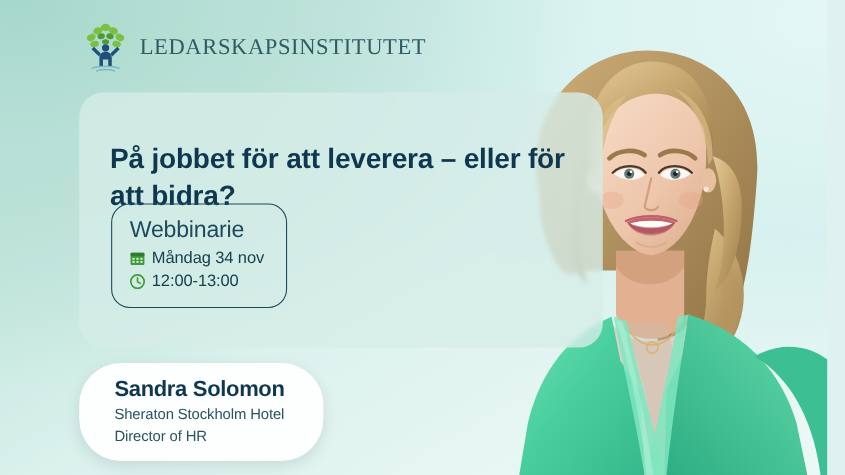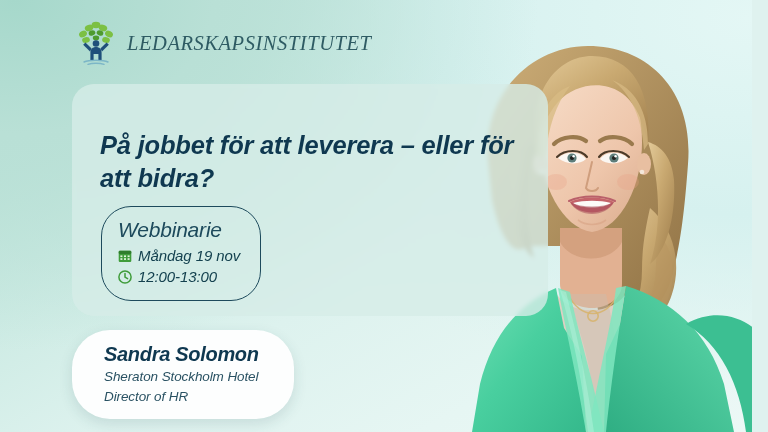--- a/index.html
+++ b/index.html
@@ -12,21 +12,20 @@
 
   
   #stage {
     position:relative;
     width:752px; height:432px;
     overflow:hidden;
     background:
       radial-gradient(120% 140% at 2% 0%,   #a6d8cb 0%,  #b9e0d6 22%, rgba(200,234,229,0) 58%),
       radial-gradient(110% 120% at 100% 4%, #e4f7f5 0%,  #d6f1ef 38%, rgba(214,241,239,0) 70%),
       linear-gradient(150deg, #a9d9cd 0%, #c4e7de 26%, #ddf2ee 56%, #e6f6f3 78%, #ecf8f6 100%);
-    font-style: italic;
   }
 
   
   #logo {
     position:absolute; left:74px; top:20px;
     display:flex; align-items:center; gap:9px;
   }
   #logo-mark { width:44px; height:46px; display:block; }
   #logo-word {
     font-family:"Liberation Serif", serif;
@@ -50,24 +49,24 @@
   }
 
   #headline {
     position:absolute; left:28px; top:45px; width:420px;
     font-size:25.5px; font-weight:bold; line-height:1.28;
     letter-spacing:-.2px; color:#0f3850;
   }
 
   
   #webinar-box {
-    position:absolute; left:29px; top:122px;
+    position:absolute; left:29px; top:101px;
     width:160px; padding:11px 16px 12px 16px;
     border:1.6px solid #1d4a5c;
-    border-radius:30px;
+    border-radius:17px;
   }
   #webinar-title {
     font-size:21px; color:#1d4a5c; letter-spacing:-.2px;
     margin-bottom:3px; font-weight:400;
   }
   .meta-row {
     display:flex; align-items:center; gap:6px;
     font-size:15px; color:#14414f; line-height:1.42;
     letter-spacing:-.1px;
   }
@@ -269,21 +268,21 @@
             <g fill="#dff3dc">
               <rect x="2.4" y="6.4" width="2" height="1.7"></rect>
               <rect x="6" y="6.4" width="2" height="1.7"></rect>
               <rect x="9.6" y="6.4" width="2" height="1.7"></rect>
               <rect x="2.4" y="9.2" width="2" height="1.7"></rect>
               <rect x="6" y="9.2" width="2" height="1.7"></rect>
               <rect x="9.6" y="9.2" width="2" height="1.7"></rect>
             </g>
           </svg>
         </span>
-        <span>Måndag 19 nov</span>
+        <span>Måndag 34 nov</span>
       </div>
 
       <div class="meta-row">
         <span>
           <svg class="meta-icon" viewBox="0 0 14 14" aria-hidden="true">
             <circle cx="7" cy="7" r="6.1" fill="none" stroke="#3f9c3a" stroke-width="1.5"></circle>
             <path d="M7 3.6 L7 7.2 L9.6 8.6" fill="none" stroke="#3f9c3a" stroke-width="1.5" stroke-linecap="round" stroke-linejoin="round"></path>
           </svg>
         </span>
         <span>12:00-13:00</span>

